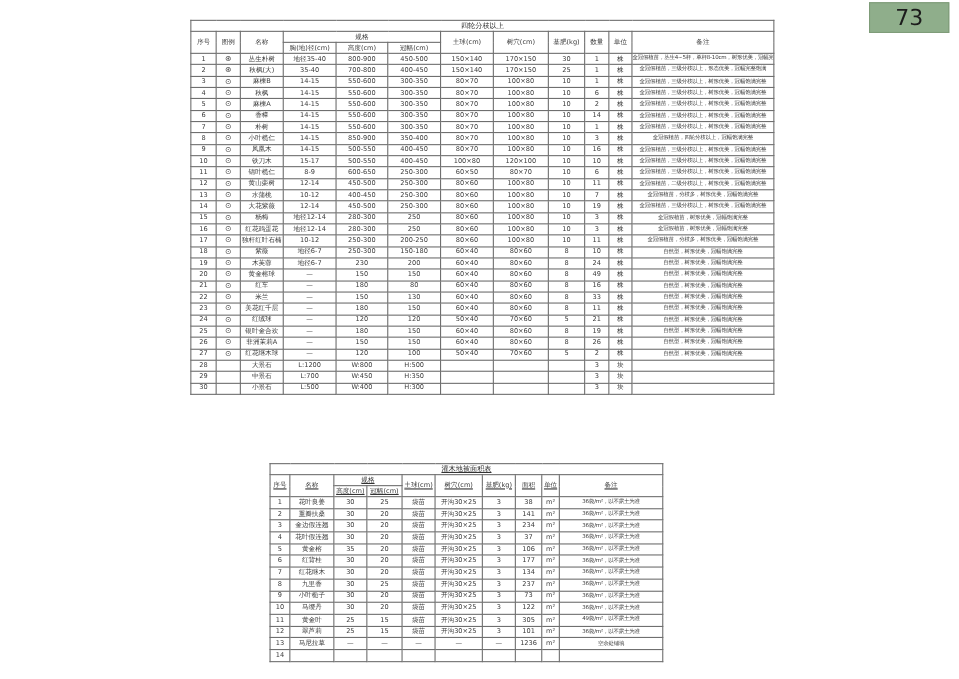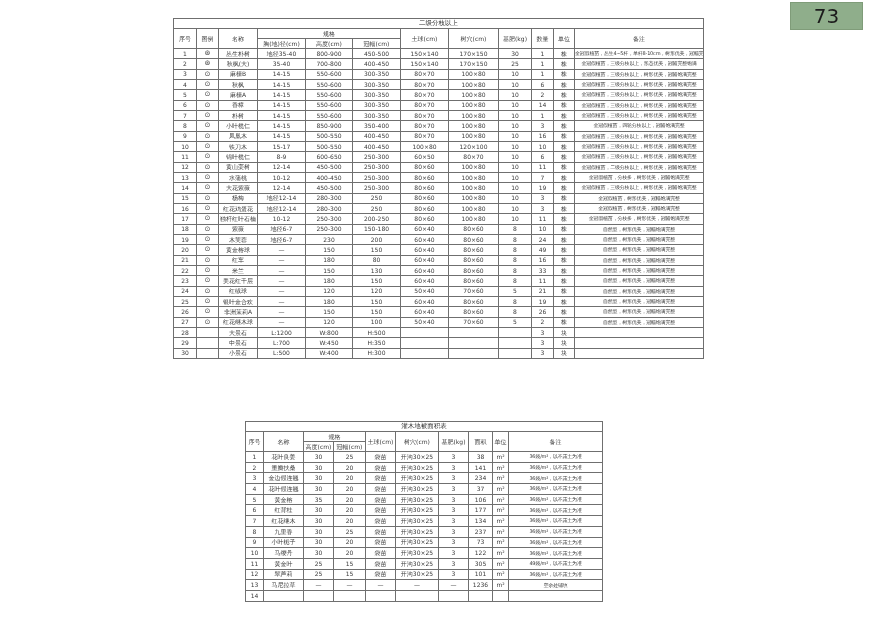--- a/index.html
+++ b/index.html
@@ -16,21 +16,21 @@
   th,td{
     border:1px solid #6f6f6f;padding:0;margin:0;
     font-weight:normal;text-align:center;vertical-align:middle;
     font-size:6px;line-height:1;color:#3a3a3a;
     white-space:nowrap;overflow:hidden;
   }
   #tree-table{left:173px;top:18px;width:530px;}
   #shrub-table{left:245px;top:421px;width:357px;}
   #tree-table thead tr{height:10px;}
   #tree-table tbody tr{height:10.33px;}
-  #shrub-table thead tr{height:10px;}
+  #shrub-table thead tr{height:10px;text-decoration:underline;}
   #shrub-table tbody tr{height:10.7px;}
   .ttl{font-size:6.5px;color:#2c2c2c;}
   #tree-table td:last-child,#shrub-table td:last-child{font-size:5px;letter-spacing:-0.2px;}
   .sym{font-size:7px;color:#444;display:inline-block;}
 </style>
 </head>
 <body>
 
 <div class="badge" style="background: rgb(143, 174, 139);">73</div>
 
@@ -44,21 +44,21 @@
       <col style="width:48px">
     <col style="width:48px">
       <col style="width:50px">
       <col style="width:33px">
     <col style="width:22px">
       <col style="width:21px">
       <col style="width:129px">
   </colgroup>
   <thead>
     <tr>
-      <th colspan="12" class="ttl">二级分枝以上</th>
+      <th colspan="12" class="ttl">四轮分枝以上</th>
     </tr>
     <tr>
       <th rowspan="2">序号</th>
       <th rowspan="2">图例</th>
       <th rowspan="2">名称</th>
       <th colspan="3">规格</th>
       <th rowspan="2">土球(cm)</th>
       <th rowspan="2">树穴(cm)</th>
       <th rowspan="2">基肥(kg)</th>
       <th rowspan="2">数量</th>

